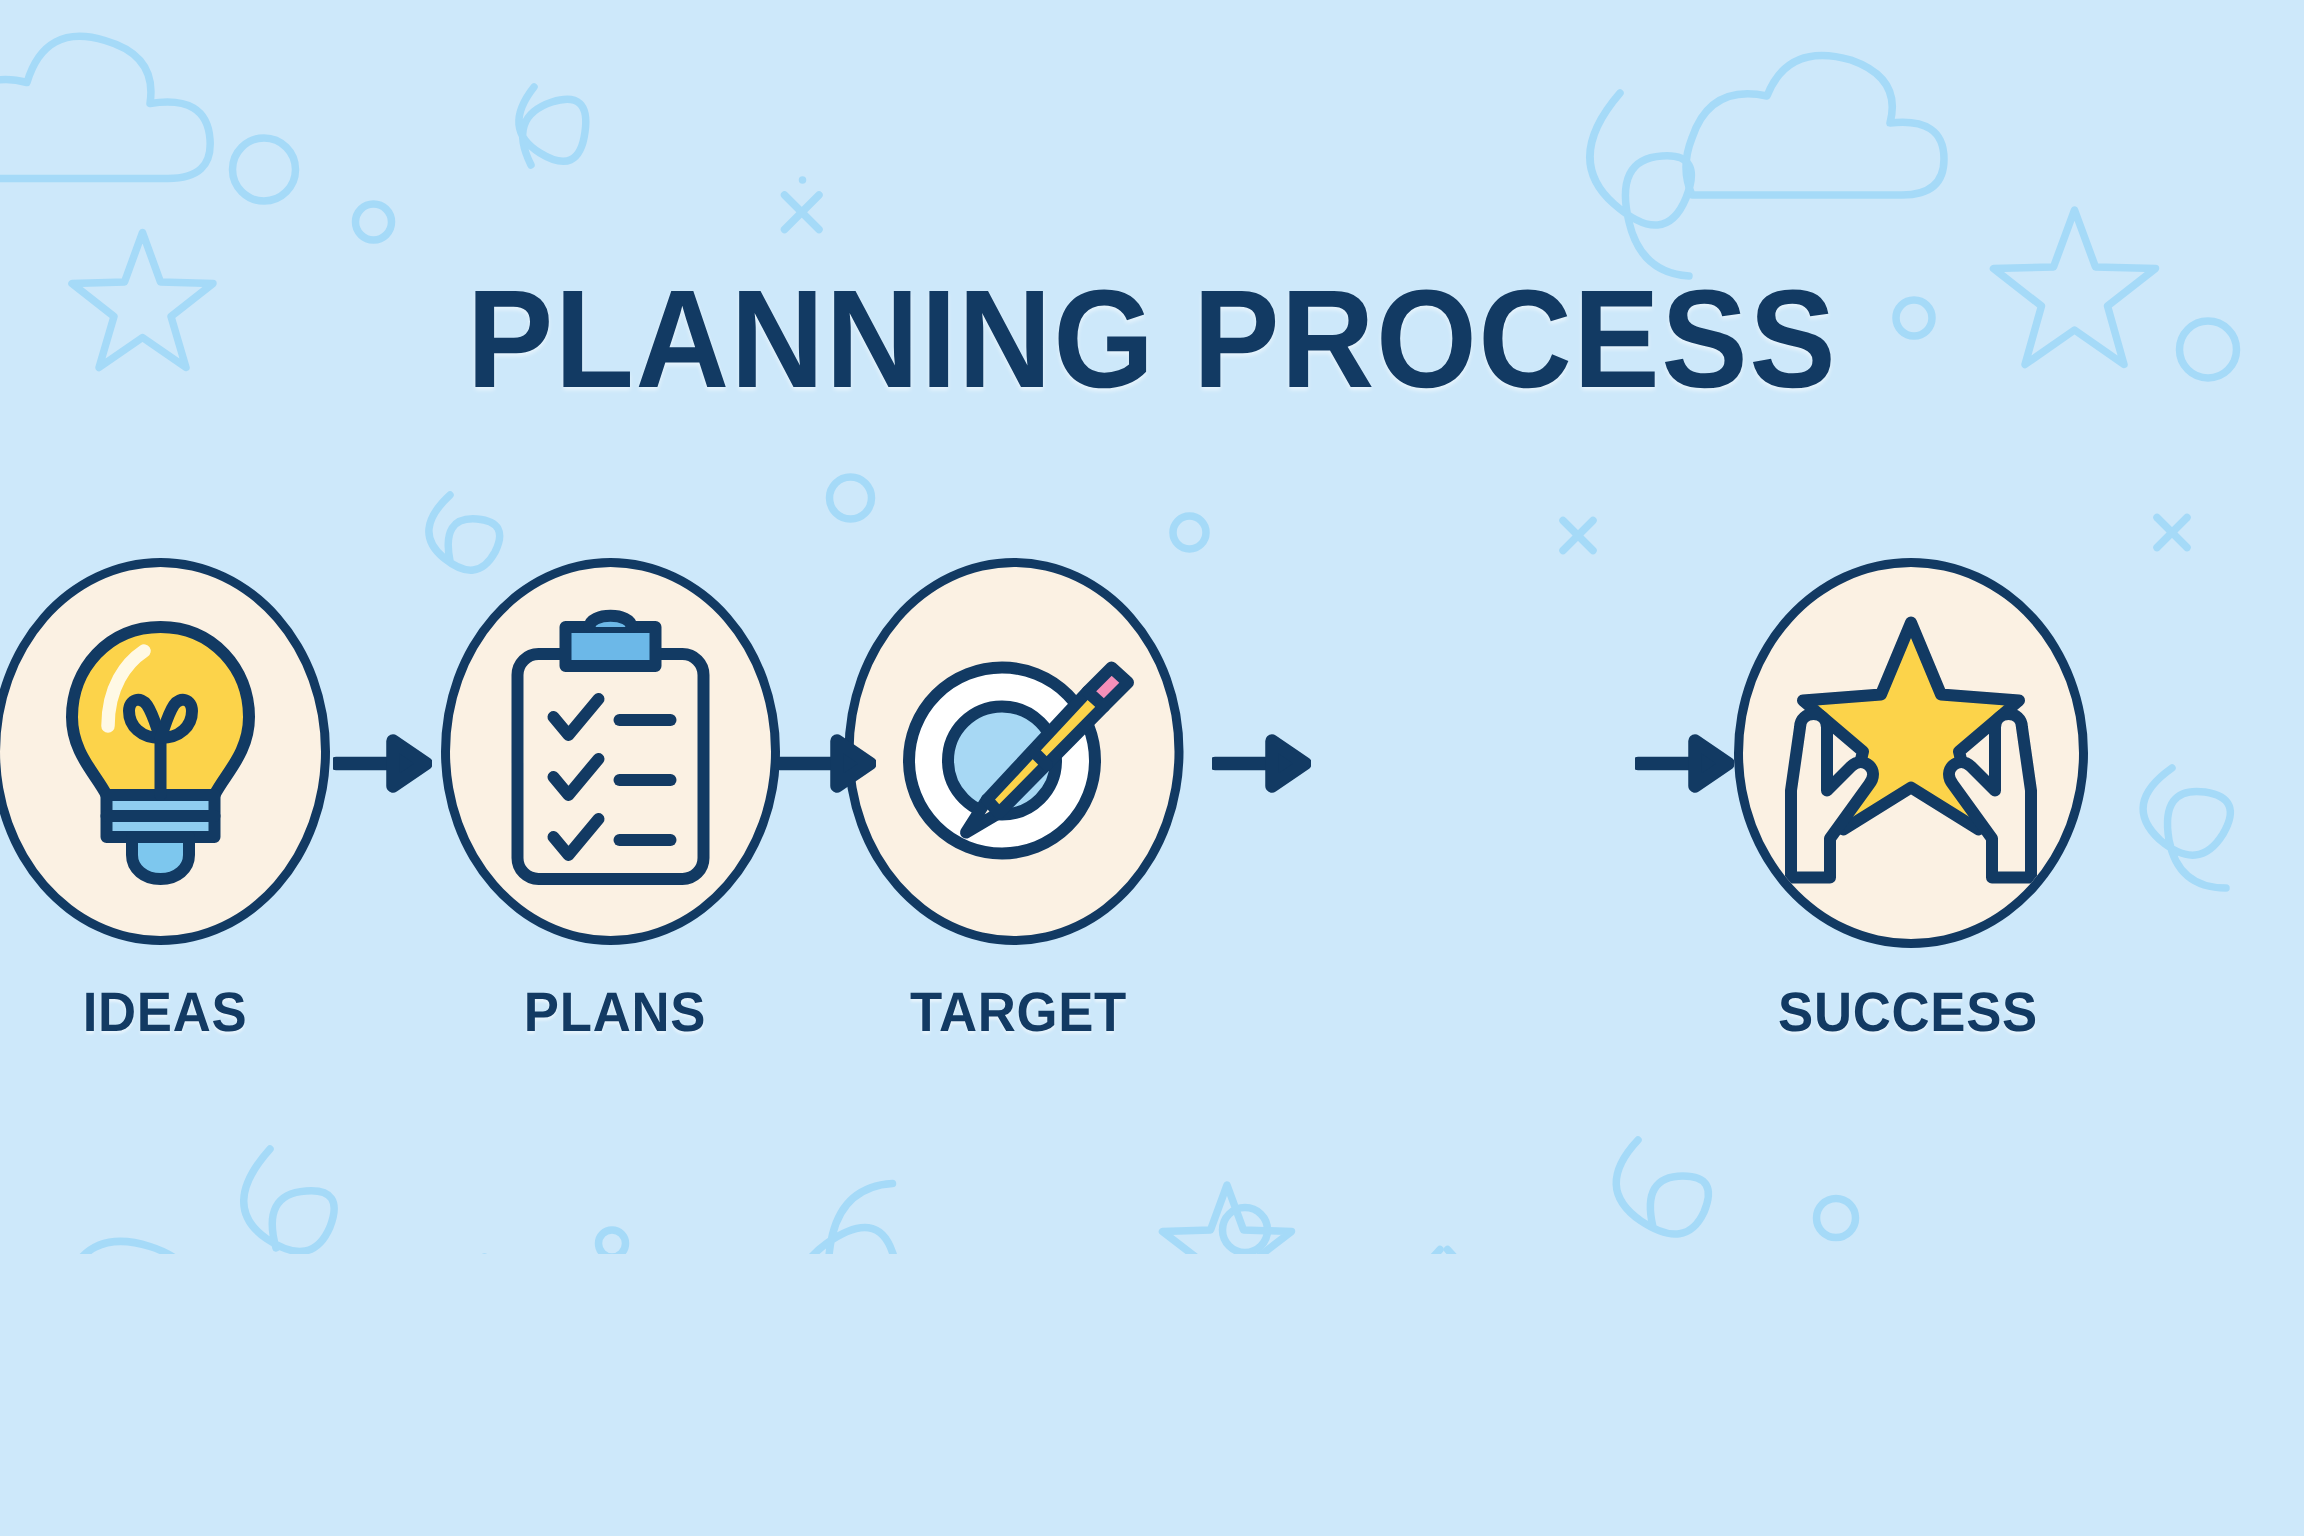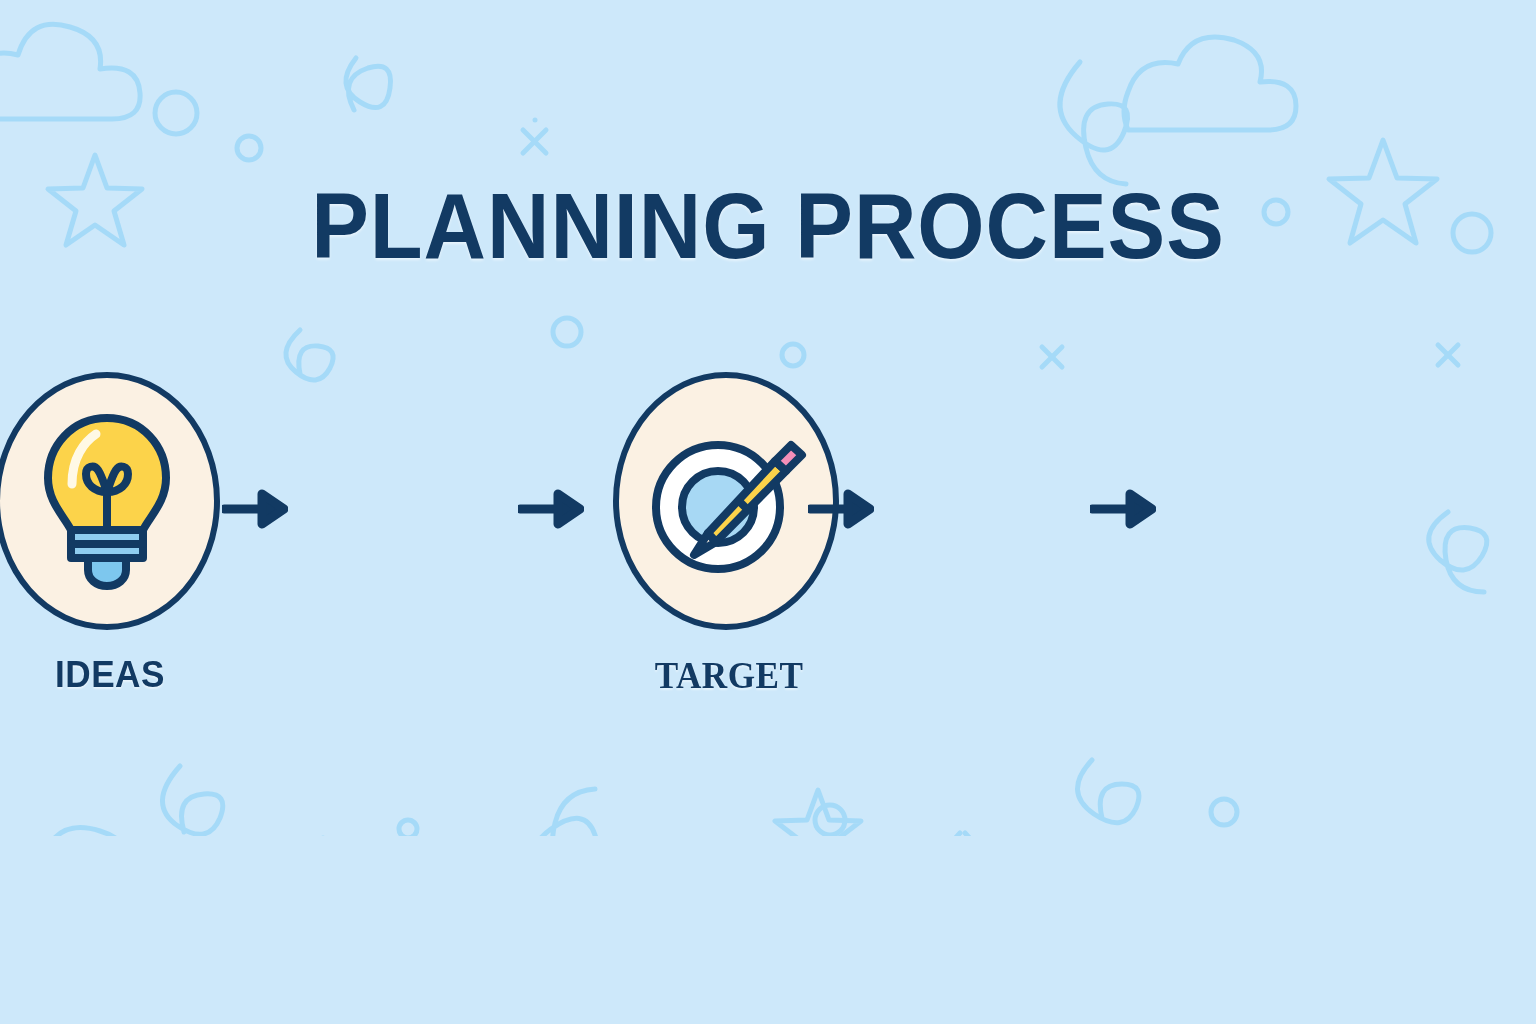--- a/index.html
+++ b/index.html
@@ -59,21 +59,21 @@
   }
 
   .step {
     position: absolute;
     top: 0;
     width: 232px;
     height: 360px;
   }
   .step-0 { left: -6px; }
   .step-1 { left: 294px; }
-  .step-2 { left: 613px; font-family: Liberation Serif, serif; }
+  .step-2 { left: 563px; }
   .step-3 { left: 867px; }
   .step-4 { left: 1156px; }
 
   .circle {
     position: absolute;
     left: 0;
     top: 0;
     width: 226px;
     height: 258px;
     border-radius: 50%;
@@ -201,40 +201,70 @@
             <path d="M75 124 L75 86"></path>
             <path d="M75 86 C 62 86 54 78 54 68 C 54 60 62 58 66 64 C 70 70 72 78 75 86 Z" fill="#fcd34a"></path>
             <path d="M75 86 C 88 86 96 78 96 68 C 96 60 88 58 84 64 C 80 70 78 78 75 86 Z" fill="#fcd34a"></path>
           </g>
           <path d="M40 78 C 40 52 52 36 64 28" stroke="#fffdf6" stroke-width="9" stroke-linecap="round" fill="none" opacity="0.9"></path>
         </svg>
       </div>
       <div class="step-label">IDEAS</div>
     </div>
 
+    <div class="step step-1">
+      <div class="circle">
+        <svg width="152" height="190" viewBox="0 0 152 190">
+          <g stroke="#123a63" stroke-width="8" stroke-linecap="round" stroke-linejoin="round">
+            <rect x="14" y="30" width="124" height="150" rx="14" fill="#fbf1e3"></rect>
+            <path d="M46 12 L106 12 L106 38 L46 38 Z" fill="#6cb8e8"></path>
+            <path d="M62 12 C 62 2 90 2 90 12" fill="#6cb8e8"></path>
+            <path d="M38 72 L48 84 L68 60" fill="none"></path>
+            <path d="M38 112 L48 124 L68 100" fill="none"></path>
+            <path d="M38 152 L48 164 L68 140" fill="none"></path>
+            <line x1="82" y1="74" x2="116" y2="74"></line>
+            <line x1="82" y1="114" x2="116" y2="114"></line>
+            <line x1="82" y1="154" x2="116" y2="154"></line>
+          </g>
+        </svg>
+      </div>
+      <div class="step-label">PLANS</div>
+    </div>
 
     <div class="step step-2">
       <div class="circle">
         <svg width="180" height="180" viewBox="0 0 180 180">
           <g stroke="#123a63" stroke-width="8" stroke-linejoin="round" stroke-linecap="round">
             <circle cx="82" cy="96" r="62" fill="#ffffff"></circle>
             <circle cx="82" cy="96" r="36" fill="#a7d8f4"></circle>
             <g>
               <path d="M72 122 L58 144 L80 131 Z" fill="#fbf1e3"></path>
               <path d="M72 122 L80 131 L150 60 L139 50 Z" fill="#fcd34a"></path>
               <path d="M139 50 L150 60 L166 44 L155 34 Z" fill="#f48fb9"></path>
               <line x1="104" y1="91" x2="112" y2="99"></line>
             </g>
           </g>
         </svg>
       </div>
       <div class="step-label">TARGET</div>
     </div>
 
 
+    <div class="step step-4">
+      <div class="circle">
+        <svg width="184" height="190" viewBox="0 0 184 190">
+          <g stroke="#123a63" stroke-width="8" stroke-linecap="round" stroke-linejoin="round">
+            <path d="M92 8 L112 56 L164 60 L124 94 L137 146 L92 118 L47 146 L60 94 L20 60 L72 56 Z" fill="#fcd34a"></path>
+            <path d="M18 78 C 18 66 36 66 36 78 L36 120 L52 104 C 60 96 72 106 64 116 L38 152 L38 178 L12 178 L12 120 Z" fill="#fbf1e3"></path>
+            <path d="M166 78 C 166 66 148 66 148 78 L148 120 L132 104 C 124 96 112 106 120 116 L146 152 L146 178 L172 178 L172 120 Z" fill="#fbf1e3"></path>
+          </g>
+        </svg>
+      </div>
+      <div class="step-label">SUCCESS</div>
+    </div>
 
   </div>
 
   <svg class="arrow arrow-0" viewBox="0 0 66 46">
     <g stroke="#123a63" stroke-width="9" stroke-linecap="round" stroke-linejoin="round" fill="#123a63">
       <line x1="2" y1="23" x2="42" y2="23"></line>
       <path d="M40 8 L62 23 L40 38 Z"></path>
     </g>
   </svg>
   <svg class="arrow arrow-1" viewBox="0 0 66 46">

